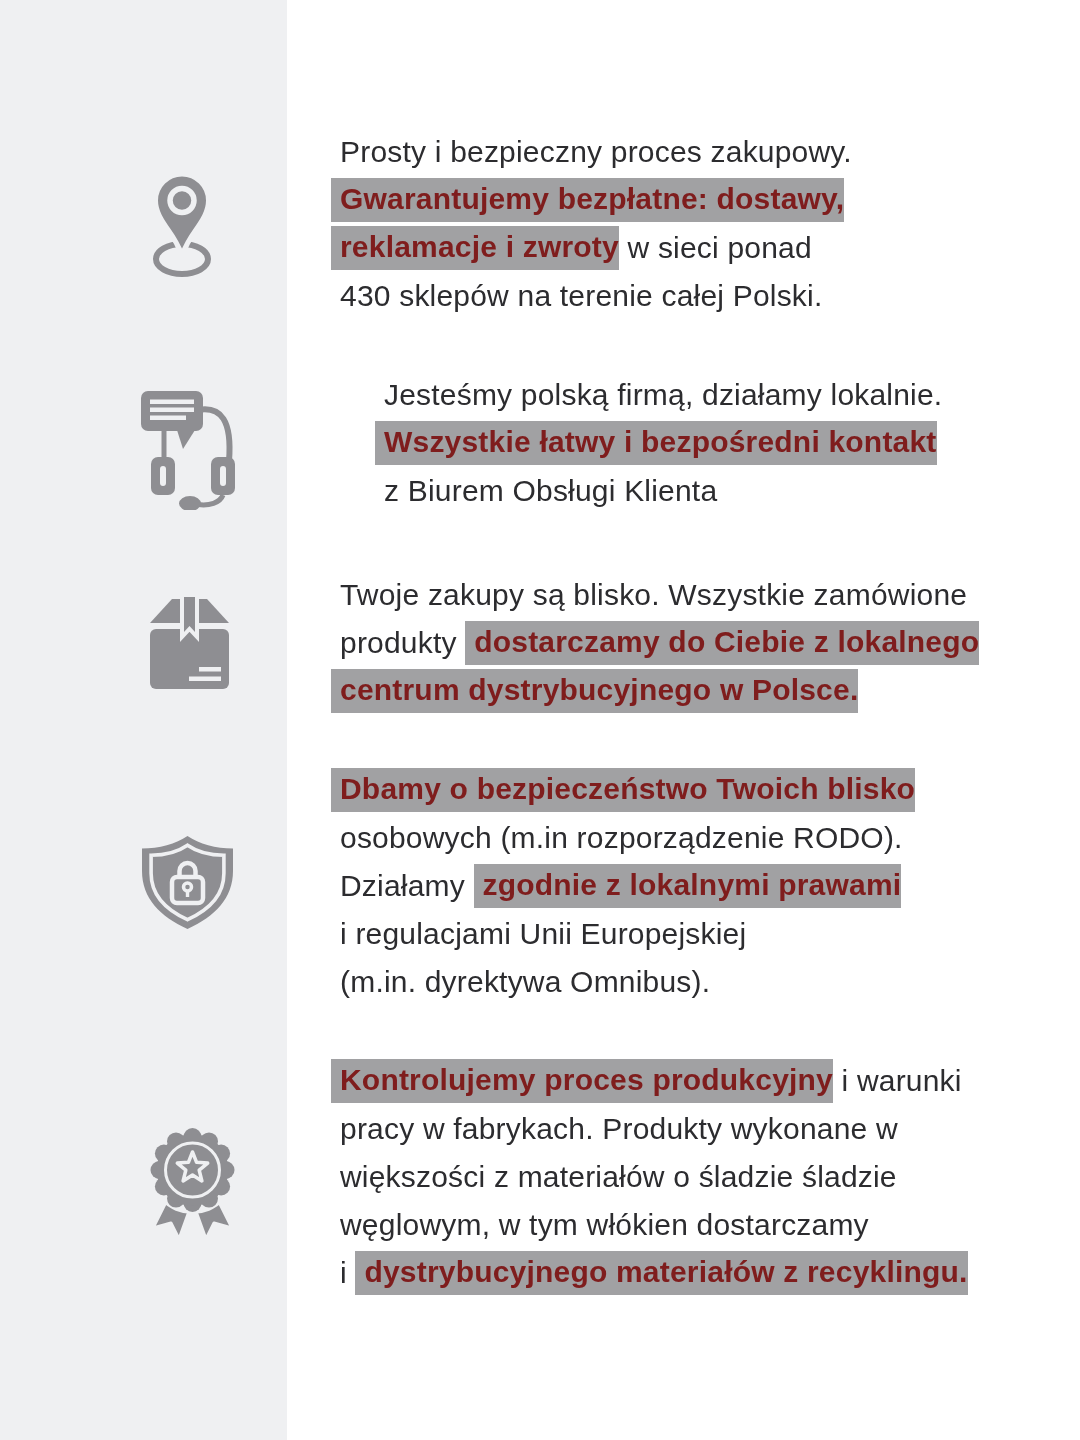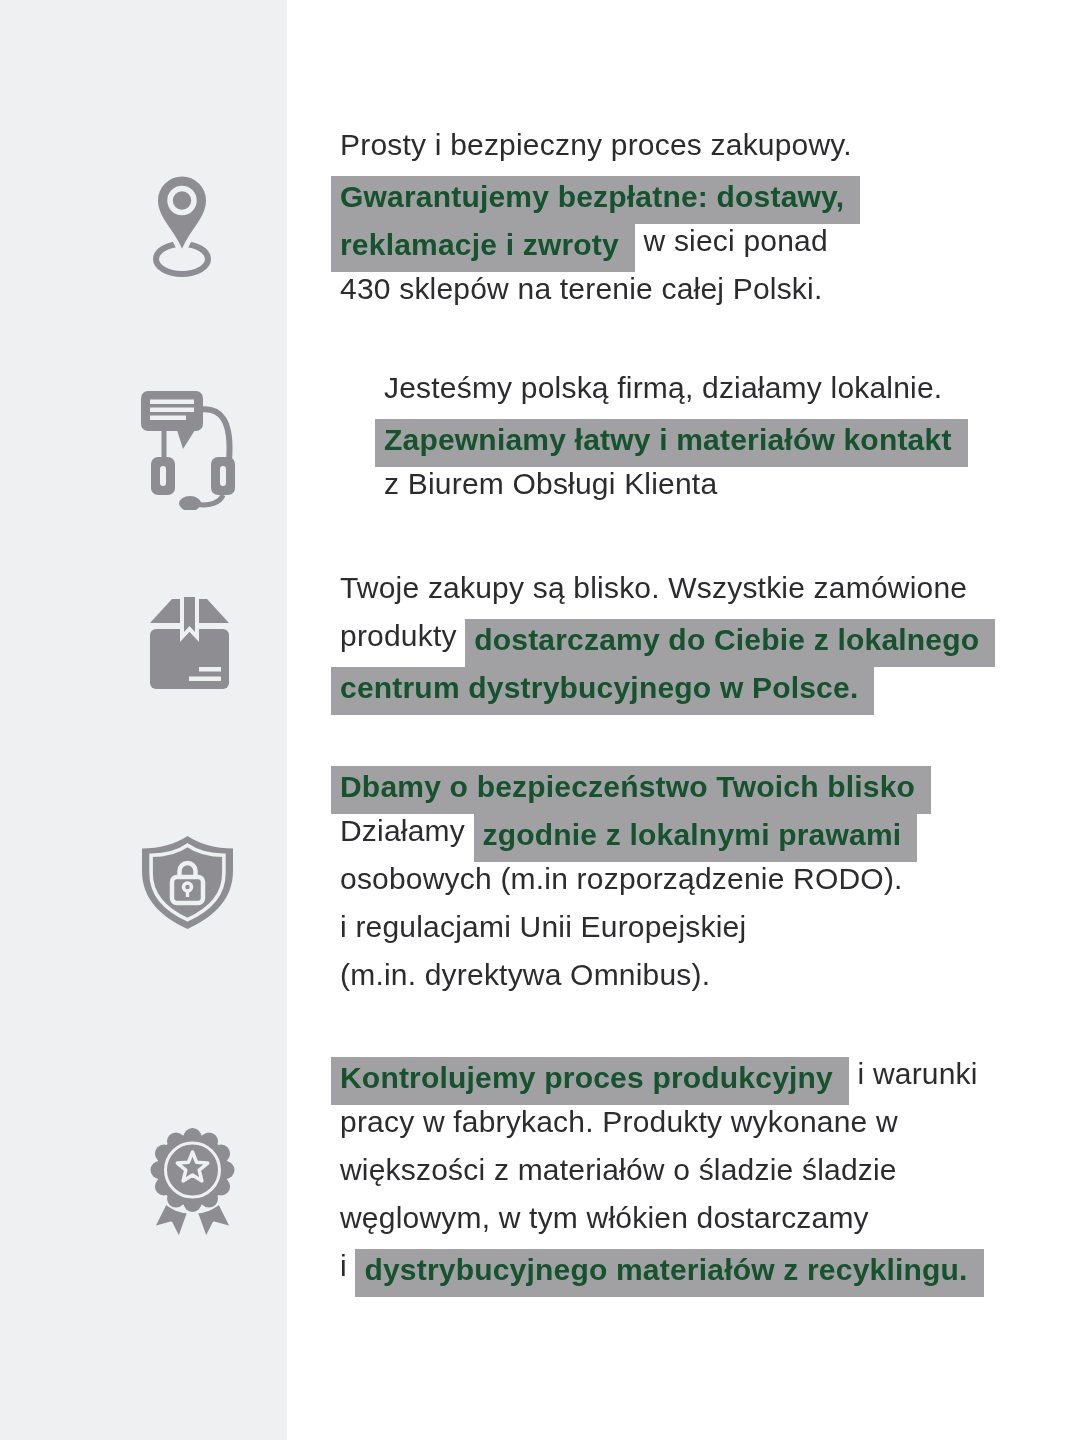--- a/index.html
+++ b/index.html
@@ -18,28 +18,29 @@
   .icon { position:absolute; }
   .block {
     position:absolute; left:340px;
     color:#2c2c2f;
     font-size:30px;
     letter-spacing:0.2px;
   }
   .line {
     height:48px;
     display:flex;
+    align-items:center;
     white-space:pre;
   }
   .seg { white-space:pre; }
   .hl {
     background:#a1a1a3;
-    color:#14532d;
+    color:#7f1d1d;
     font-weight:700;
-    padding:4px 16px 6px 9px;
+    padding:4px 0 6px 9px;
   }
   .line > .hl:first-child { margin-left:-9px; }
 </style>
 </head>
 <body>
 
 <div class="page">
 
   <div class="sidebar">
 
@@ -120,21 +121,21 @@
     <div class="line">
       <span class="seg">430 sklepów na terenie całej Polski.</span>
     </div>
   </div>
 
   <div class="block" style="top:371px;margin-left:44px;">
     <div class="line">
       <span class="seg">Jesteśmy polską firmą, działamy lokalnie.</span>
     </div>
     <div class="line">
-      <span class="seg hl">Zapewniamy łatwy i materiałów kontakt</span>
+      <span class="seg hl">Wszystkie łatwy i bezpośredni kontakt</span>
     </div>
     <div class="line">
       <span class="seg">z Biurem Obsługi Klienta</span>
     </div>
   </div>
 
   <div class="block" style="top:571px;">
     <div class="line">
       <span class="seg">Twoje zakupy są blisko. Wszystkie zamówione</span>
     </div>
@@ -145,25 +146,25 @@
     <div class="line">
       <span class="seg hl">centrum dystrybucyjnego w Polsce.</span>
     </div>
   </div>
 
   <div class="block" style="top:766px;">
     <div class="line">
       <span class="seg hl">Dbamy o bezpieczeństwo Twoich blisko</span>
     </div>
     <div class="line">
+      <span class="seg">osobowych (m.in rozporządzenie RODO).</span>
+    </div>
+    <div class="line">
       <span class="seg">Działamy </span>
       <span class="seg hl">zgodnie z lokalnymi prawami</span>
-    </div>
-    <div class="line">
-      <span class="seg">osobowych (m.in rozporządzenie RODO).</span>
     </div>
     <div class="line">
       <span class="seg">i regulacjami Unii Europejskiej</span>
     </div>
     <div class="line">
       <span class="seg">(m.in. dyrektywa Omnibus).</span>
     </div>
   </div>
 
   <div class="block" style="top:1057px;">

